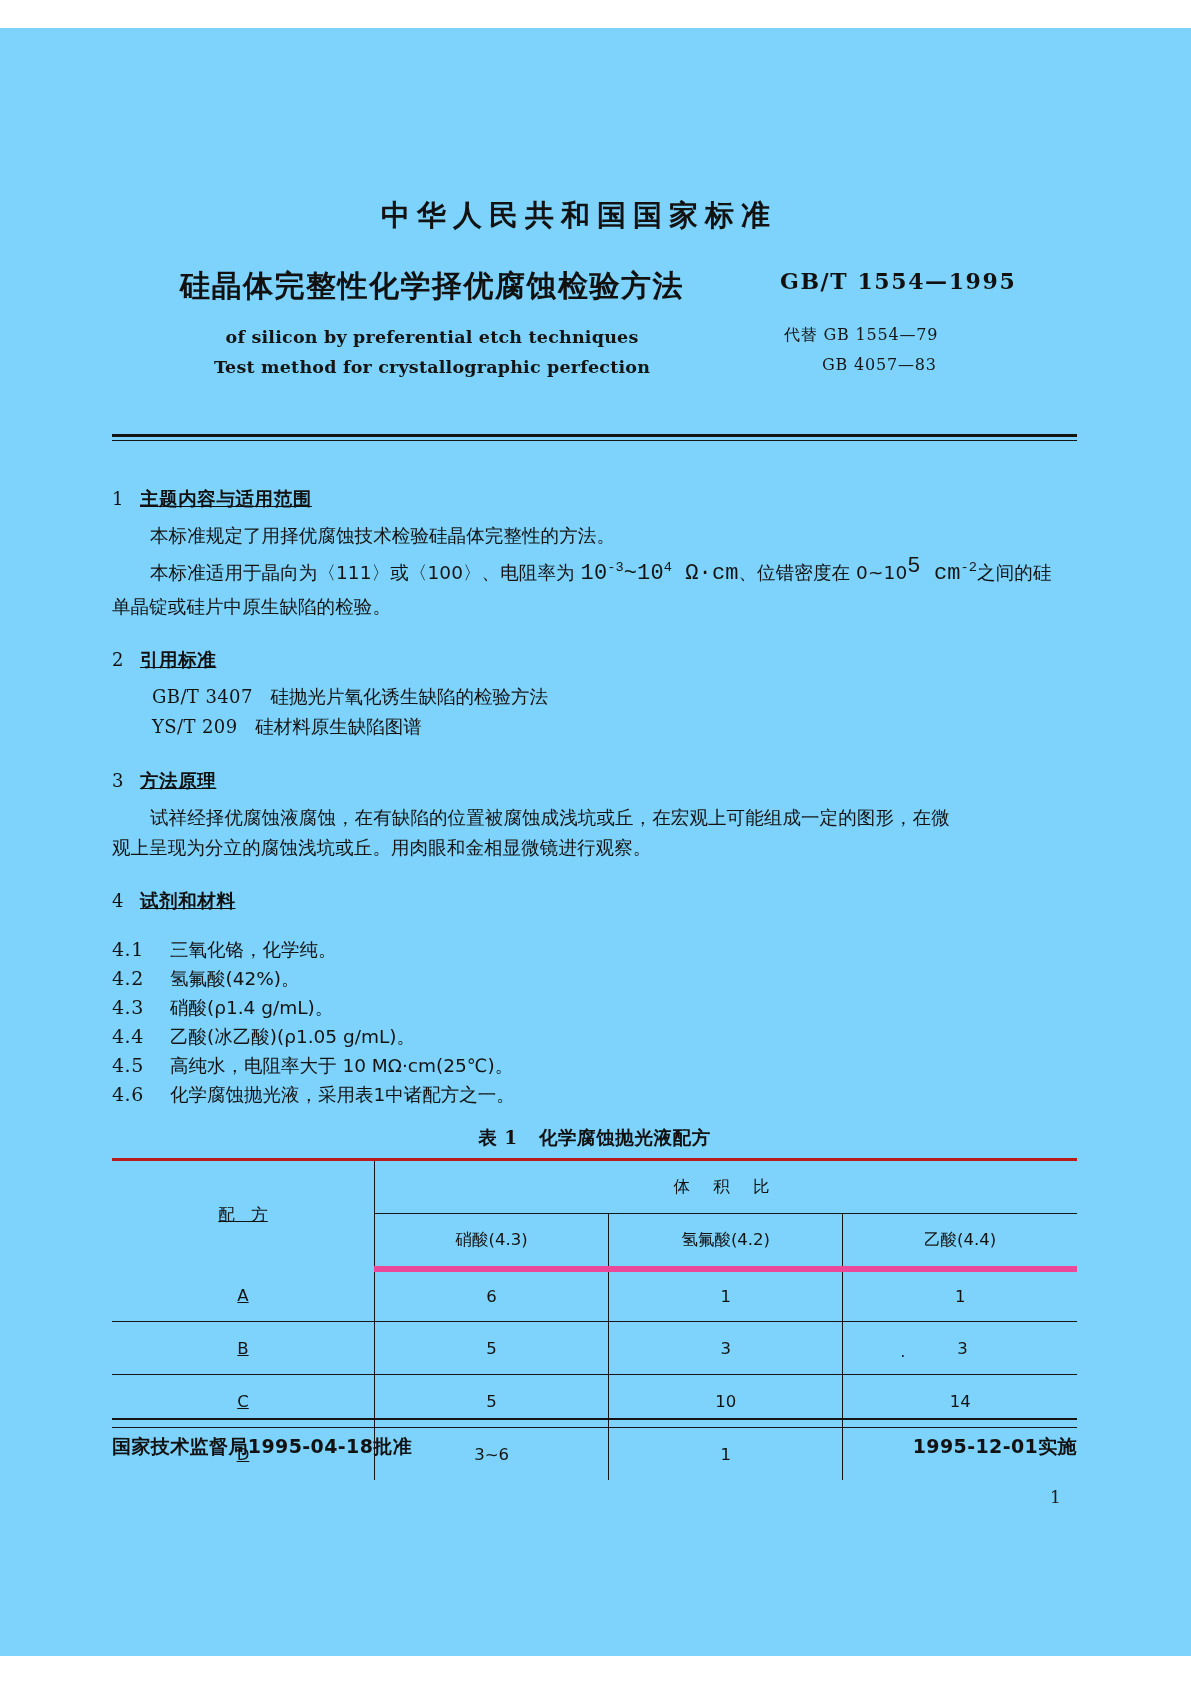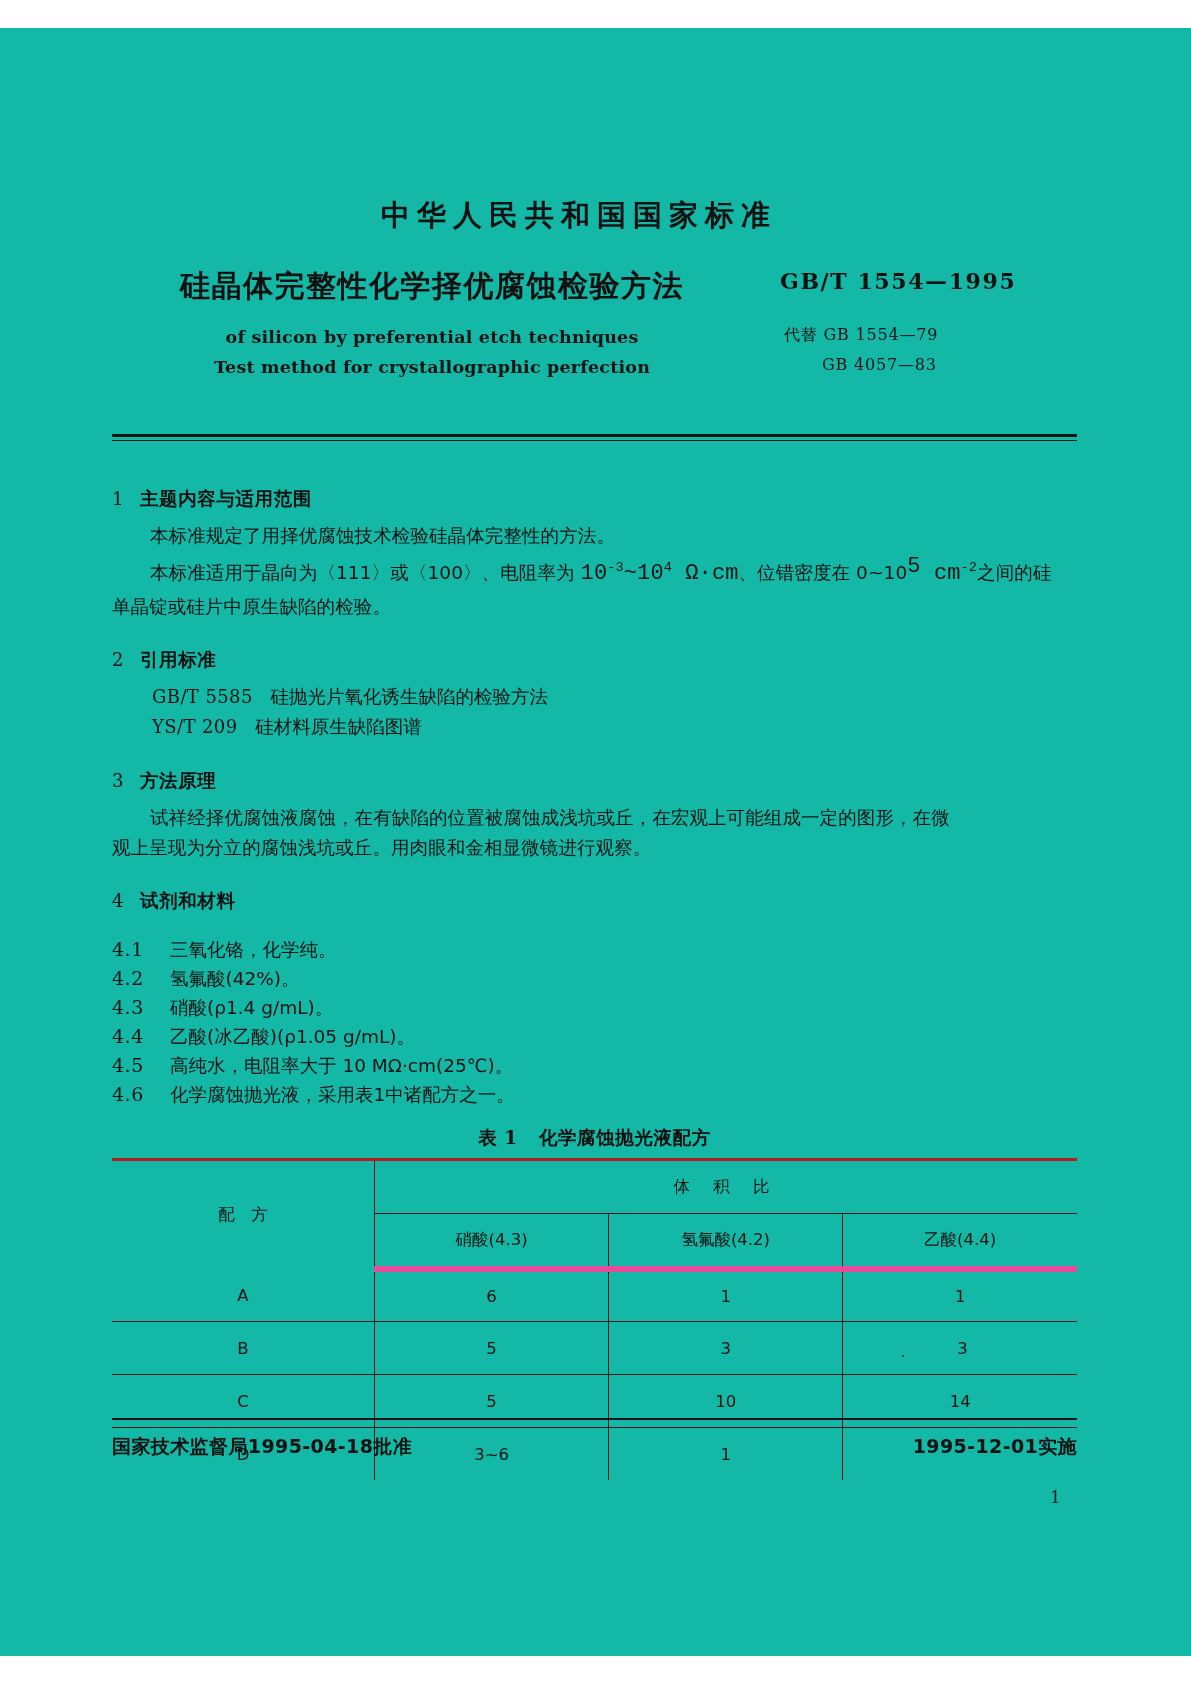--- a/index.html
+++ b/index.html
@@ -8,21 +8,21 @@
     background: #ffffff;
   }
   body {
     font-family: "DejaVu Sans", "Liberation Sans", sans-serif;
     color: #0b0b0b;
   }
   .page {
     position: relative;
     width: 1191px;
     height: 1684px;
-    background: #14b8a6;
+    background: #7dd3fc;
     overflow: hidden;
   }
   
   .scan-edge-top, .scan-edge-bottom {
     position: absolute;
     left: 0; right: 0;
     height: 28px;
     background: #ffffff;
   }
   .scan-edge-top { top: 0; }
@@ -126,20 +126,21 @@
     left: 0;
     width: 965px;
   }
   .sec-head {
     font-family: "DejaVu Sans", "Liberation Sans", sans-serif;
     font-weight: bold;
     font-size: 18.5px;
     color: #111;
     margin: 0 0 10px 0;
     letter-spacing: 0.6px;
+    text-decoration: underline;
   }
   .sec-head .num {
     display: inline-block;
     width: 28px;
     font-family: "DejaVu Serif", "Liberation Serif", serif;
     font-weight: normal;
     font-size: 18px;
   }
   .para {
     font-family: "DejaVu Sans", "Liberation Sans", sans-serif;
@@ -209,21 +210,21 @@
   table.formula-table td {
     text-align: center;
     vertical-align: middle;
     font-family: "DejaVu Sans", "Liberation Sans", sans-serif;
     font-size: 16.5px;
     color: #131313;
     padding: 0;
   }
   .t-top td { border-top: 3px solid #b91c1c; }
   .cell-pad { height: 52px; }
-  .col-formula { width: 262px; }
+  .col-formula { width: 262px; text-decoration: underline; }
   .vline-r { border-right: 1px solid #161616; }
   .hline-b { border-bottom: 1px solid #161616; }
   .hline-b-thick { border-bottom: 6px solid #ec4899; }
   .letter {
     font-family: "DejaVu Serif", "Liberation Serif", serif;
     font-size: 18px;
   }
   .numcell {
     font-family: "DejaVu Serif", "Liberation Serif", serif;
     font-size: 17px;
@@ -318,21 +319,21 @@
       </div>
       <p class="para indent">本标准规定了用择优腐蚀技术检验硅晶体完整性的方法。</p>
       <p class="para indent"><span>本标准适用于晶向为〈111〉或〈100〉、电阻率为 </span><span class="sci"><span>10</span><sup>-3</sup></span><span class="sci"><span>~10</span><sup>4</sup></span><span class="sci"> Ω·cm</span><span><span>、位错密度在 0~10</span><sup class="sci">5</sup></span><span class="sci"><span> cm</span><sup>-2</sup></span><span>之间的硅</span></p>
       <p class="para">单晶锭或硅片中原生缺陷的检验。</p>
 
       <div class="gap-l"></div>
 
       <div class="sec-head">
         <span class="num">2</span><span>引用标准</span>
       </div>
-      <p class="ref-line"><span class="code">GB/T 5585</span>&nbsp;&nbsp;&nbsp;<span>硅抛光片氧化诱生缺陷的检验方法</span></p>
+      <p class="ref-line"><span class="code">GB/T 3407</span>&nbsp;&nbsp;&nbsp;<span>硅抛光片氧化诱生缺陷的检验方法</span></p>
       <p class="ref-line"><span class="code">YS/T 209</span>&nbsp;&nbsp;&nbsp;<span>硅材料原生缺陷图谱</span></p>
 
       <div class="gap-l"></div>
 
       <div class="sec-head">
         <span class="num">3</span><span>方法原理</span>
       </div>
       <p class="para indent">试祥经择优腐蚀液腐蚀，在有缺陷的位置被腐蚀成浅坑或丘，在宏观上可能组成一定的图形，在微</p>
       <p class="para">观上呈现为分立的腐蚀浅坑或丘。用肉眼和金相显微镜进行观察。</p>
 

